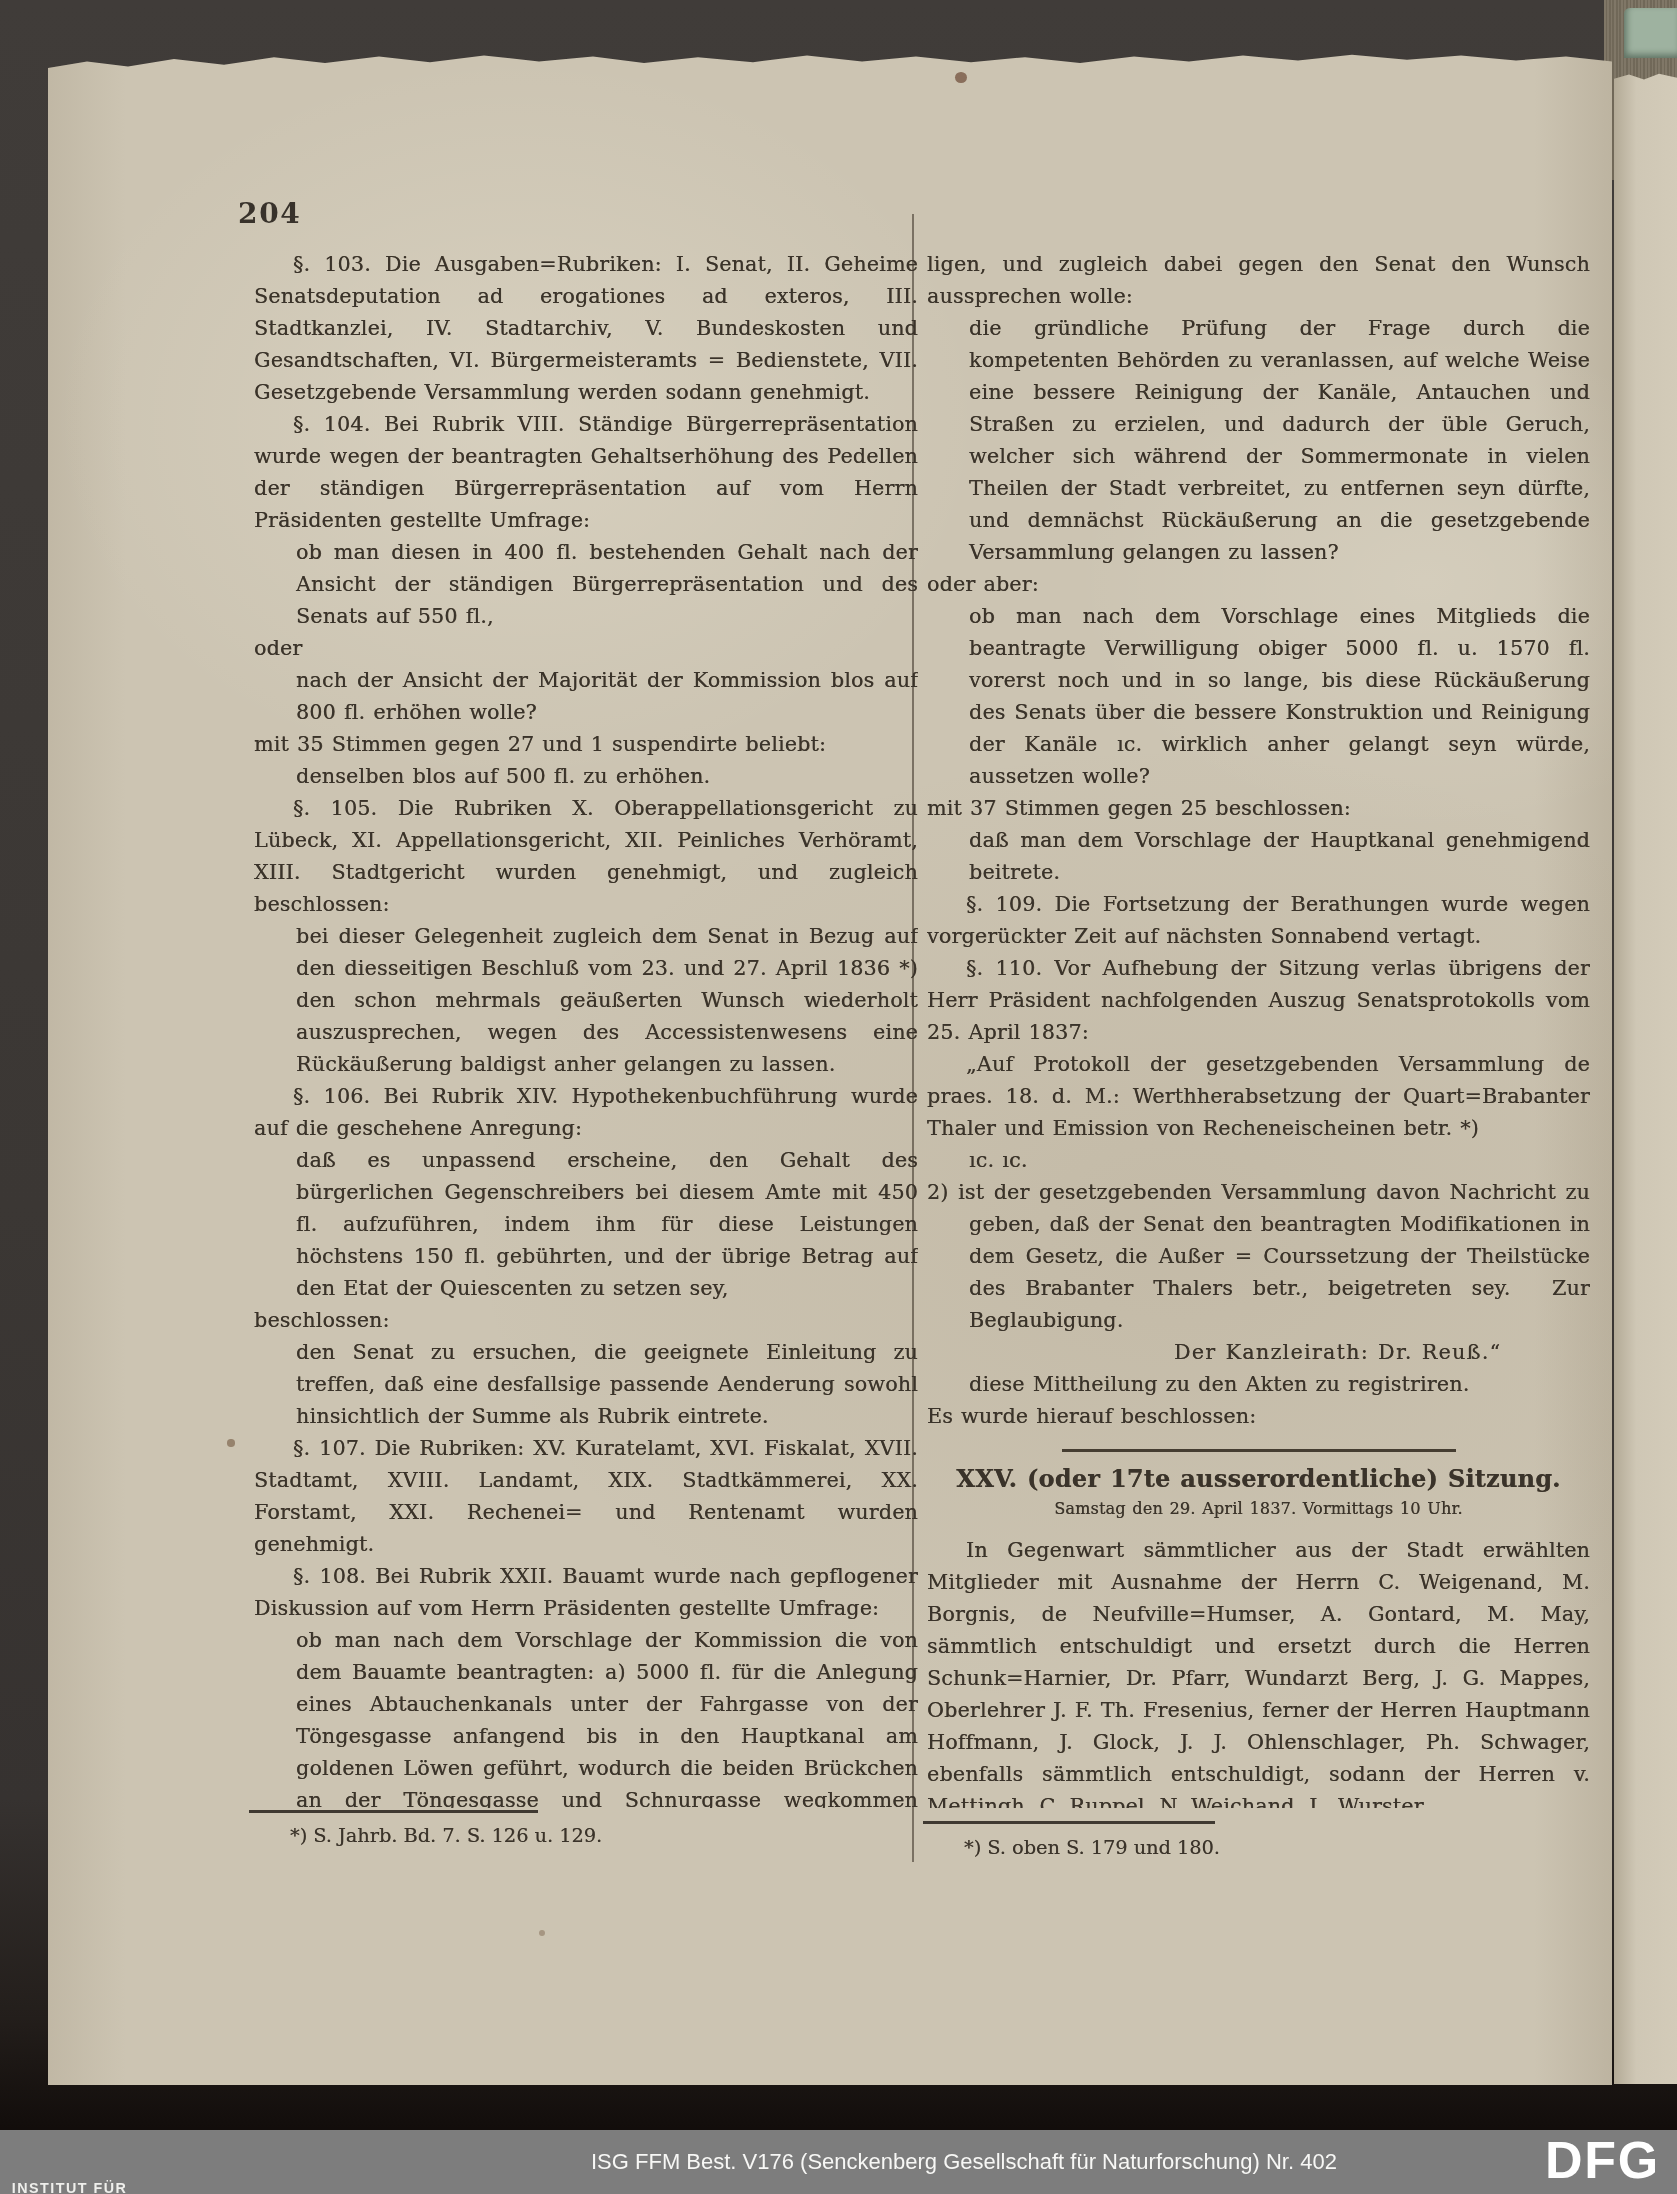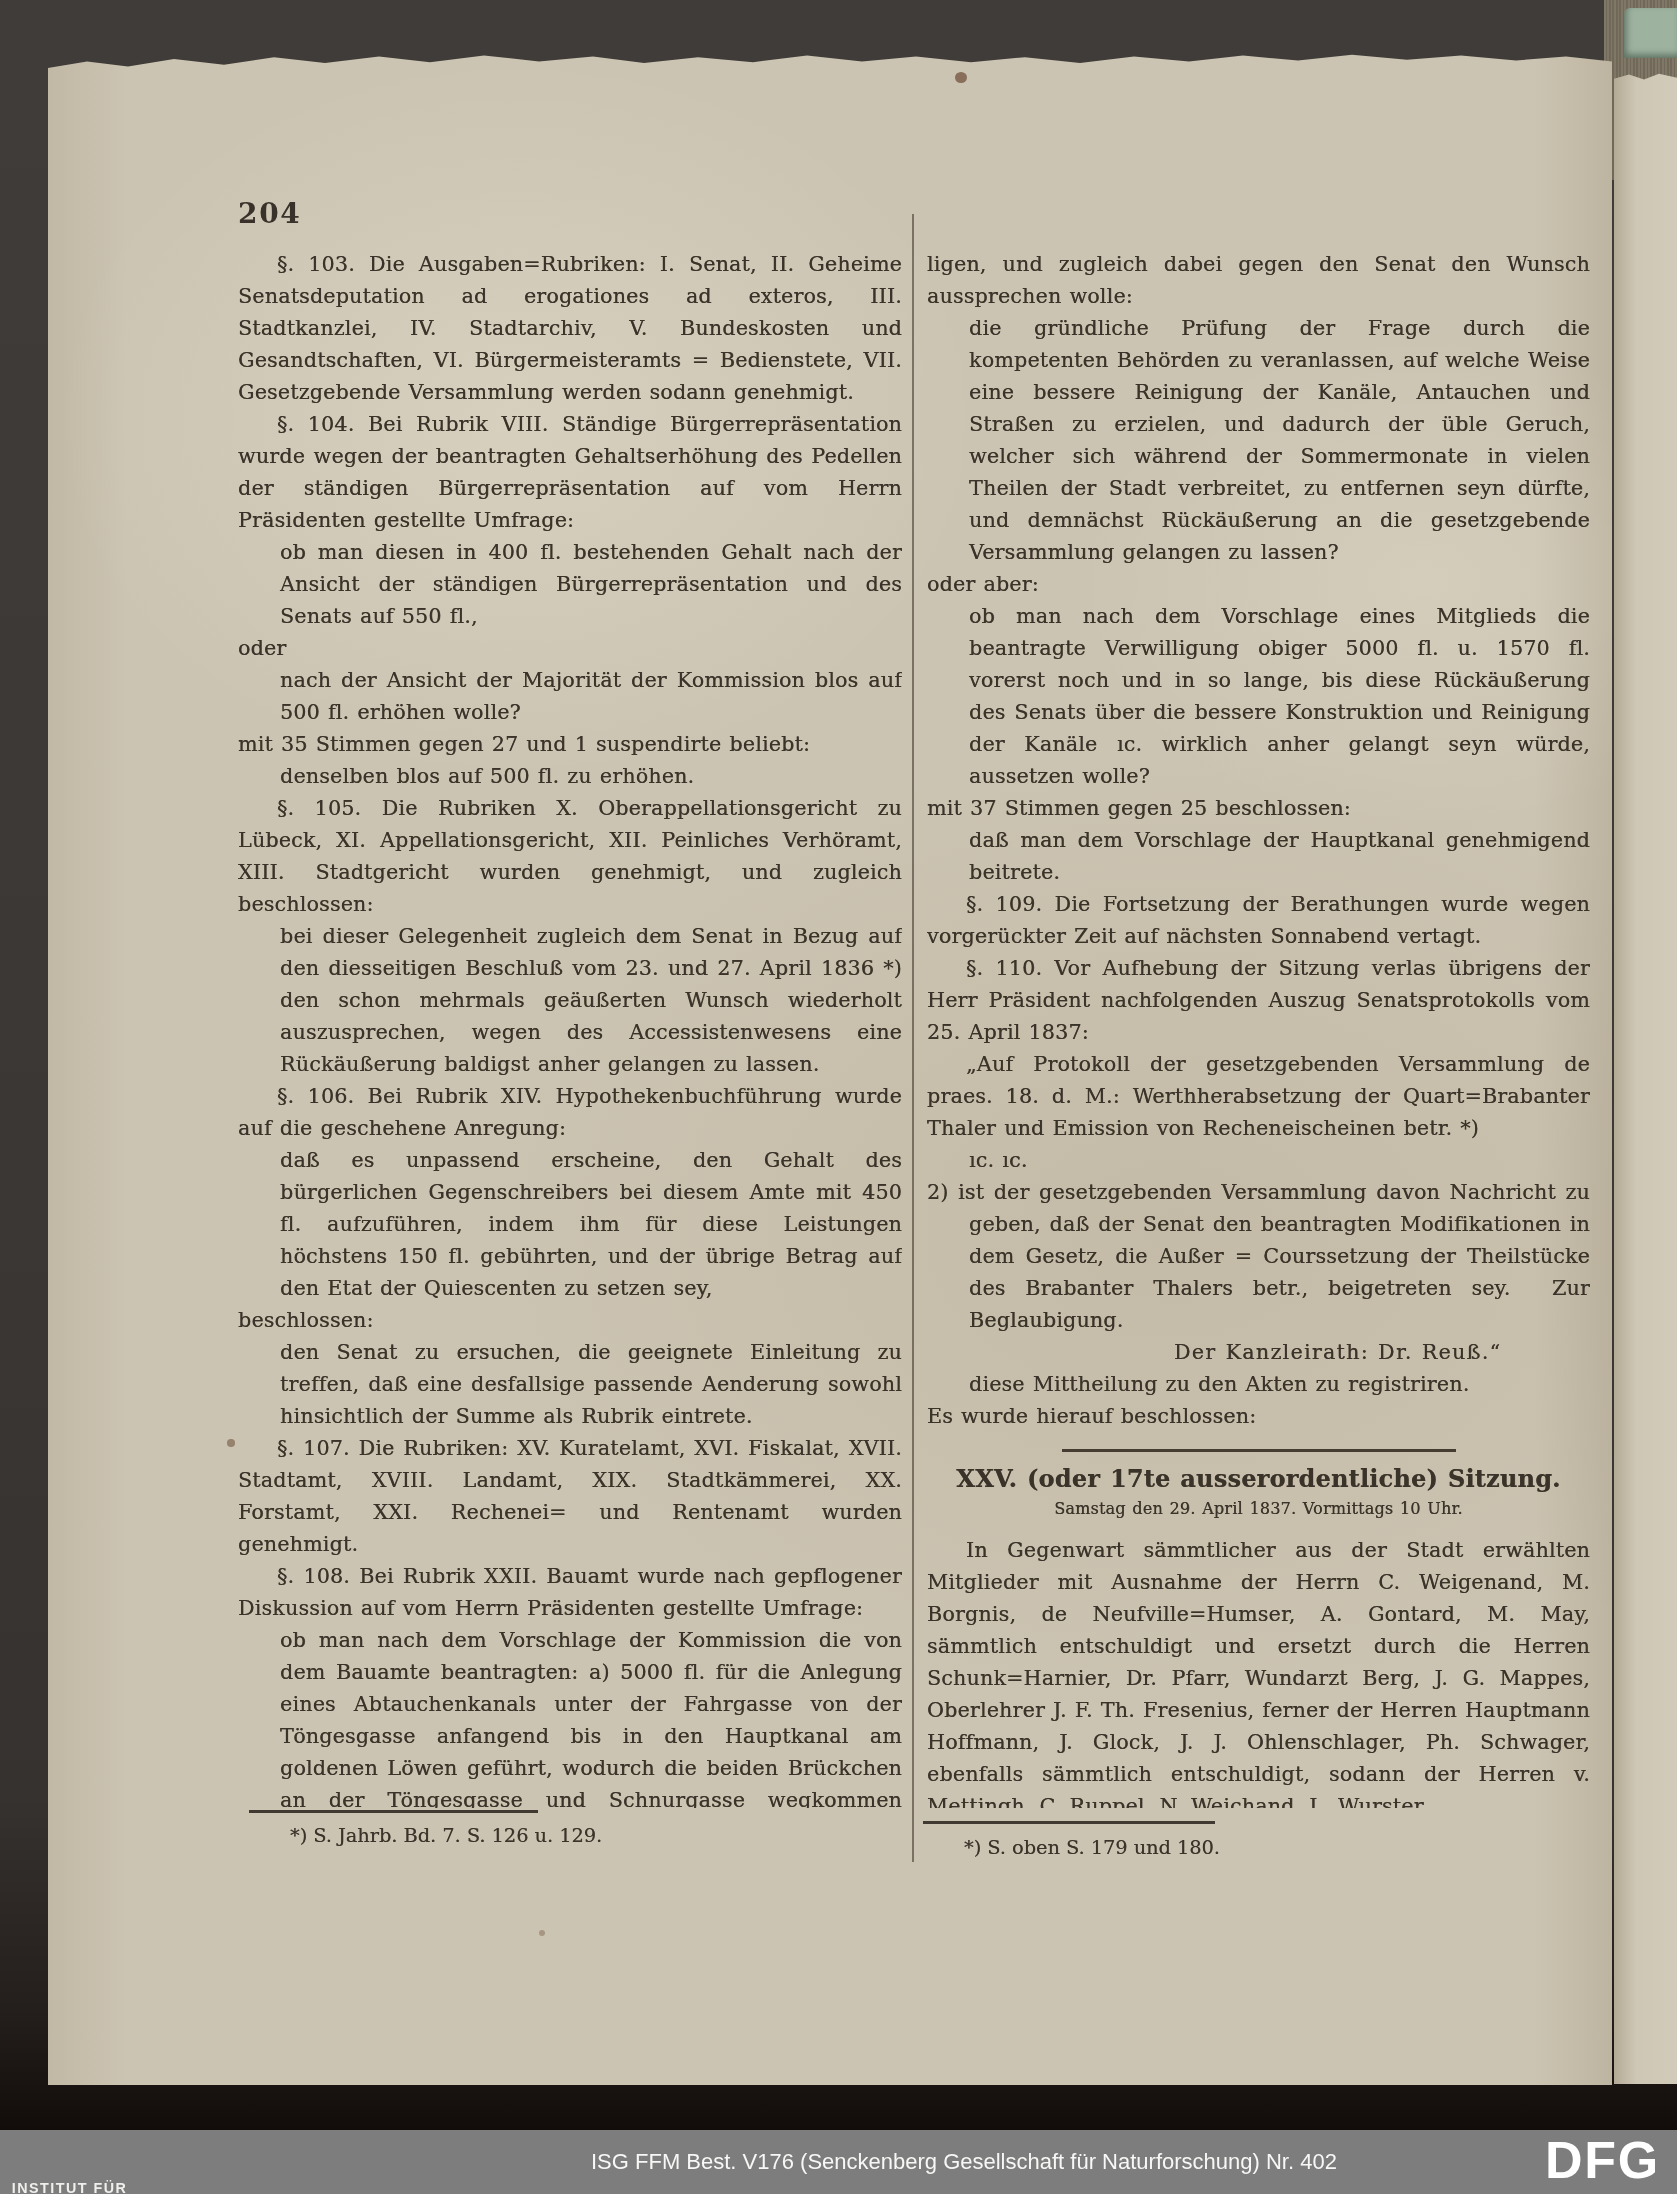--- a/index.html
+++ b/index.html
@@ -24,21 +24,21 @@
       radial-gradient(ellipse 587px 419px at 88% 26%,rgba(255,252,240,.16),rgba(255,252,240,0) 60%),
       linear-gradient(90deg,rgba(110,95,70,.12),rgba(0,0,0,0) 5%,rgba(0,0,0,0) 95%,rgba(110,95,70,.16));
     box-shadow:0 5px 18.5px rgba(0,0,0,.5);
     clip-path:polygon(0 15px,39px 8.4px,80px 13.4px,126px 5.9px,176px 11.7px,226px 4.2px,277px 10px,331px 3.4px,
       382px 9.2px,436px 2.5px,491px 8.4px,545px 3.4px,596px 10px,650px 4.2px,705px 9.2px,759px 2.5px,814px 8.4px,
       868px 3.4px,923px 9.2px,977px 4.2px,1032px 10px,1086px 3.4px,1141px 8.4px,1195px 2.5px,1250px 7.5px,
       1304px 1.7px,1359px 6.7px,1413px 2.5px,1468px 7.5px,1518px 3.4px,1564px 8.4px,1564px 2032px,0 2032px);}
   .pageno{position:absolute;left:190px;top:144px;font-size:28px;font-weight:bold;letter-spacing:1.7px;color:#38322b;}
   .divider{position:absolute;left:864px;top:161px;width:1.7px;height:1648px;background:rgba(55,45,35,.55);}
   .col{position:absolute;top:195px;width:664px;height:1560px;overflow:hidden;}
-  #col-left{left:190px;}
+  #col-left{left:206px;}
   #col-right{left:879px;width:663px;}
   .p{text-align:justify;color:#3a332a;font-size:20.6px;line-height:32px;letter-spacing:0.2px;
      word-spacing:1.3px;text-shadow:0.3px 0.3px 0.3px rgba(45,35,22,.7);}
   .p.section{text-indent:39px;}
   .p.quote{margin-left:42px;}
   .p.flush{}
   .p.list{margin-left:42px;text-indent:-42px;}
   .p.inset{margin-left:247px;text-align:left;letter-spacing:1.3px;}
   .p.heading{text-align:center;font-weight:bold;font-size:24px;text-indent:0;}
   .p.subheading{text-align:center;font-size:16px;line-height:28.5px;margin-bottom:10px;text-indent:0;}
@@ -75,21 +75,21 @@
     <div class="divider"></div>
     <div class="spot1"></div>
     <div class="spot2"></div>
     <div class="spot3"></div>
 
     <div id="col-left" class="col">
         <div class="p section">§. 103. Die Ausgaben=Rubriken: I. Senat, II. Geheime Senatsdeputation ad erogationes ad exteros, III. Stadtkanzlei, IV. Stadtarchiv, V. Bundeskosten und Gesandtschaften, VI. Bürgermeisteramts = Bedienstete, VII. Gesetzgebende Versammlung werden sodann genehmigt.</div>
         <div class="p section">§. 104. Bei Rubrik VIII. Ständige Bürgerrepräsentation wurde wegen der beantragten Gehaltserhöhung des Pedellen der ständigen Bürgerrepräsentation auf vom Herrn Präsidenten gestellte Umfrage:</div>
         <div class="p quote">ob man diesen in 400 fl. bestehenden Gehalt nach der Ansicht der ständigen Bürgerrepräsentation und des Senats auf 550 fl.,</div>
         <div class="p flush">oder</div>
-        <div class="p quote">nach der Ansicht der Majorität der Kommission blos auf 500 fl. erhöhen wolle?</div>
+        <div class="p quote">nach der Ansicht der Majorität der Kommission blos auf 800 fl. erhöhen wolle?</div>
         <div class="p flush">mit 35 Stimmen gegen 27 und 1 suspendirte beliebt:</div>
         <div class="p quote">denselben blos auf 500 fl. zu erhöhen.</div>
         <div class="p section">§. 105. Die Rubriken X. Oberappellationsgericht zu Lübeck, XI. Appellationsgericht, XII. Peinliches Verhöramt, XIII. Stadtgericht wurden genehmigt, und zugleich beschlossen:</div>
         <div class="p quote">bei dieser Gelegenheit zugleich dem Senat in Bezug auf den diesseitigen Beschluß vom 23. und 27. April 1836 *) den schon mehrmals geäußerten Wunsch wiederholt auszusprechen, wegen des Accessistenwesens eine Rückäußerung baldigst anher gelangen zu lassen.</div>
         <div class="p section">§. 106. Bei Rubrik XIV. Hypothekenbuchführung wurde auf die geschehene Anregung:</div>
         <div class="p quote">daß es unpassend erscheine, den Gehalt des bürgerlichen Gegenschreibers bei diesem Amte mit 450 fl. aufzuführen, indem ihm für diese Leistungen höchstens 150 fl. gebührten, und der übrige Betrag auf den Etat der Quiescenten zu setzen sey,</div>
         <div class="p flush">beschlossen:</div>
         <div class="p quote">den Senat zu ersuchen, die geeignete Einleitung zu treffen, daß eine desfallsige passende Aenderung sowohl hinsichtlich der Summe als Rubrik eintrete.</div>
         <div class="p section">§. 107. Die Rubriken: XV. Kuratelamt, XVI. Fiskalat, XVII. Stadtamt, XVIII. Landamt, XIX. Stadtkämmerei, XX. Forstamt, XXI. Rechenei= und Rentenamt wurden genehmigt.</div>
         <div class="p section">§. 108. Bei Rubrik XXII. Bauamt wurde nach gepflogener Diskussion auf vom Herrn Präsidenten gestellte Umfrage:</div>

